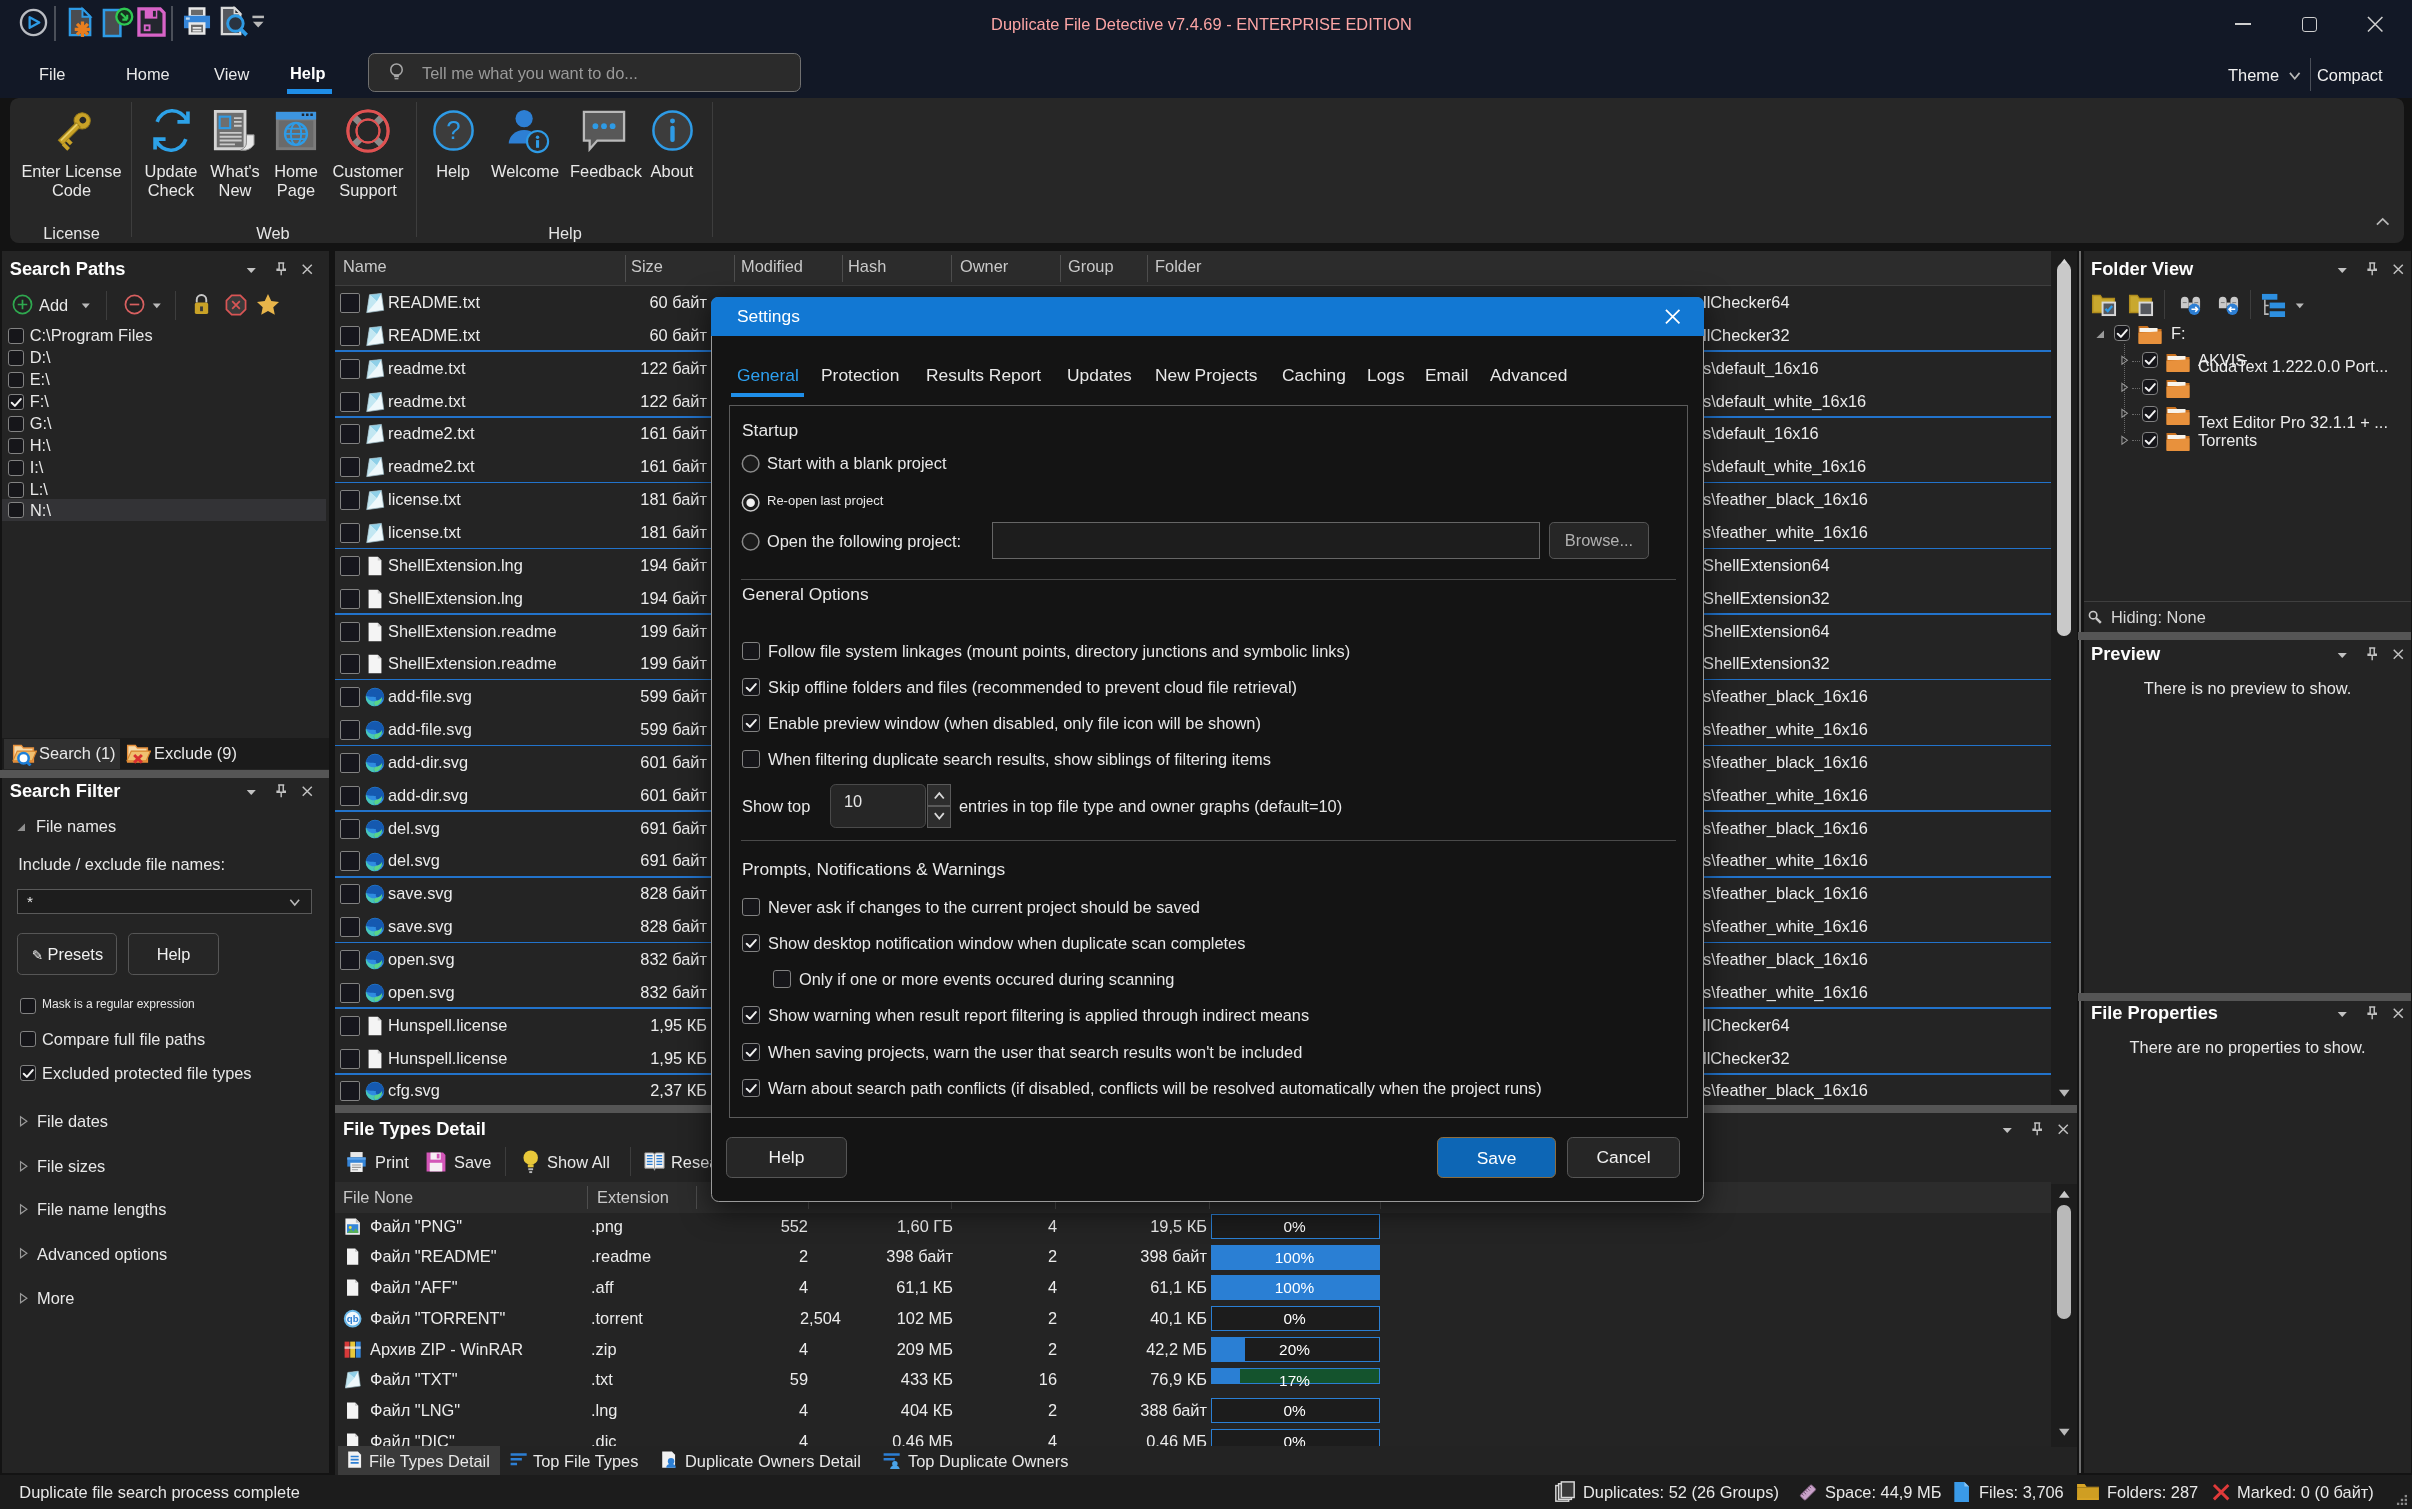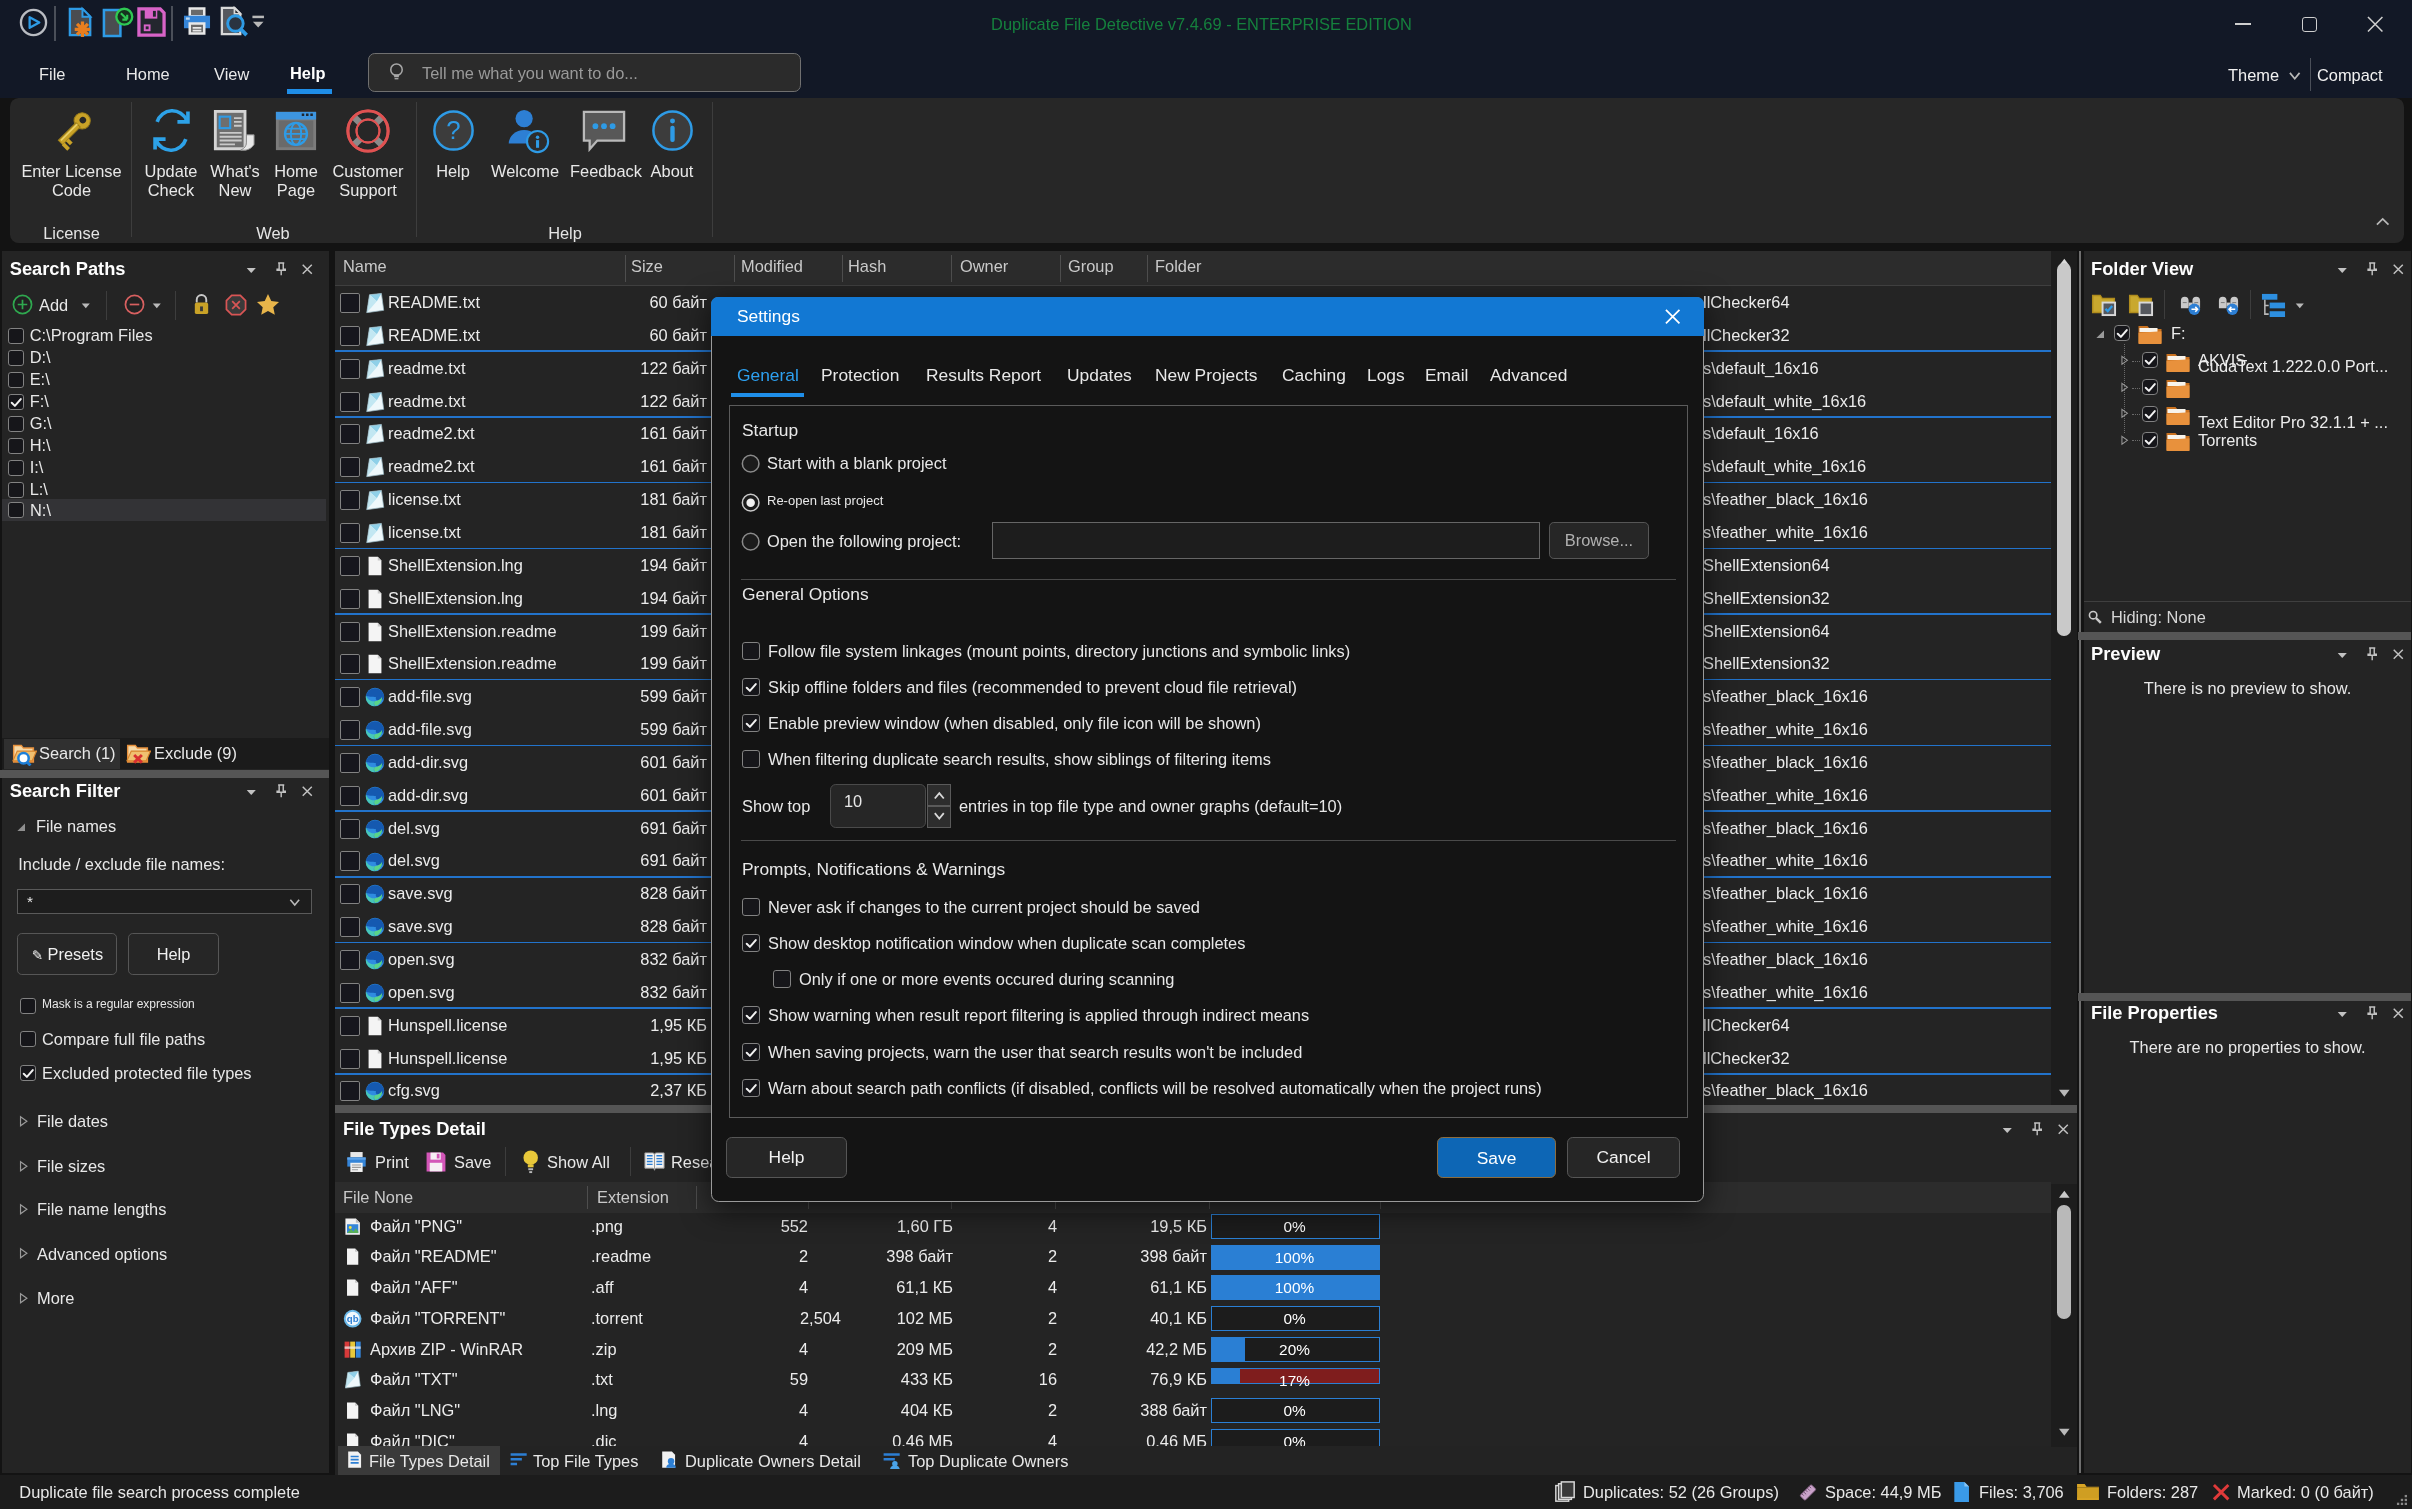--- a/index.html
+++ b/index.html
@@ -78,21 +78,21 @@
 <symbol id="rarico" viewBox="0 0 24 24">
         <rect x="2" y="2" width="6" height="20" fill="#d83a3a"></rect>
         <rect x="9" y="2" width="6" height="20" fill="#e8c83a"></rect>
         <rect x="16" y="2" width="6" height="20" fill="#3585d8"></rect>
         <rect x="2" y="8" width="20" height="3" fill="#f2f2f2" opacity=".7"></rect>
       </symbol>
 </defs>
 </svg>
 
 <div class="b" id="titlebar" style="left:0;top:0;width:2413px;height:98px;background:#121826"></div>
-<div class="b" style="left:574px;top:15.4px;width:1255px;text-align:center;font-size:16.4px;color:#15803d">Duplicate File Detective v7.4.69 - ENTERPRISE EDITION</div>
+<div class="b" style="left:574px;top:15.4px;width:1255px;text-align:center;font-size:16.4px;color:#fca5a5">Duplicate File Detective v7.4.69 - ENTERPRISE EDITION</div>
 
 <svg class="b" style="left:19.3px;top:7.7px" width="29" height="29" viewBox="0 0 30 30">
     <circle cx="15" cy="15" r="13" fill="none" stroke="#b9bcc2" stroke-width="2.4"></circle>
     <path d="M11 9.5 L21 15 L11 20.5 Z" fill="none" stroke="#2e9be6" stroke-width="2.4" stroke-linejoin="round"></path>
   </svg>
 <div class="b" style="left:54px;top:5.8px;width:1.9px;height:35px;background:#4a4f59"></div>
 <svg class="b" style="left:66px;top:5.8px" width="31" height="33" viewBox="0 0 32 34">
     <path d="M4 3 h13 l8 8 v19 h-21 Z" fill="#4a4c50" stroke="#2e9be6" stroke-width="2.4"></path>
     <path d="M17 3 l8 8 h-8 Z" fill="#1a2030" stroke="#2e9be6" stroke-width="2"></path>
     <g stroke="#e87e1e" stroke-width="3.4">
@@ -758,21 +758,21 @@
   </div>
 <svg class="b" style="left:343px;top:1370px" width="19.3" height="19.3" viewBox="0 0 24 24">
     <use href="#txtico"></use>
   </svg>
 <div class="b fn" style="left:370px;top:1370px">Файл "TXT"</div>
 <div class="b fn" style="left:591px;top:1370px">.txt</div>
 <div class="b fn" style="left:599px;top:1370px;width:209px;text-align:right">59</div>
 <div class="b fn" style="left:734px;top:1370px;width:219px;text-align:right">433 КБ</div>
 <div class="b fn" style="left:869px;top:1370px;width:188px;text-align:right">16</div>
 <div class="b fn" style="left:966px;top:1370px;width:241px;text-align:right">76,9 КБ</div>
-<div class="b" style="left:1211px;top:1368px;width:169px;height:16px;border:1.9px solid #2a7fd4;background:#7f1d1d">
+<div class="b" style="left:1211px;top:1368px;width:169px;height:16px;border:1.9px solid #2a7fd4;background:#14532d">
     <div style="height:100%;width:17%;background:#2a7fd4"></div>
     <div style="position:absolute;left:0;top:2.9px;width:165px;text-align:center;font-size:15.4px;color:#fff">17%</div>
   </div>
 <svg class="b" style="left:343px;top:1401px" width="19.3" height="19.3" viewBox="0 0 24 24">
     <use href="#whitefile"></use>
   </svg>
 <div class="b fn" style="left:370px;top:1401px">Файл "LNG"</div>
 <div class="b fn" style="left:591px;top:1401px">.lng</div>
 <div class="b fn" style="left:599px;top:1401px;width:209px;text-align:right">4</div>
 <div class="b fn" style="left:734px;top:1401px;width:219px;text-align:right">404 КБ</div>

